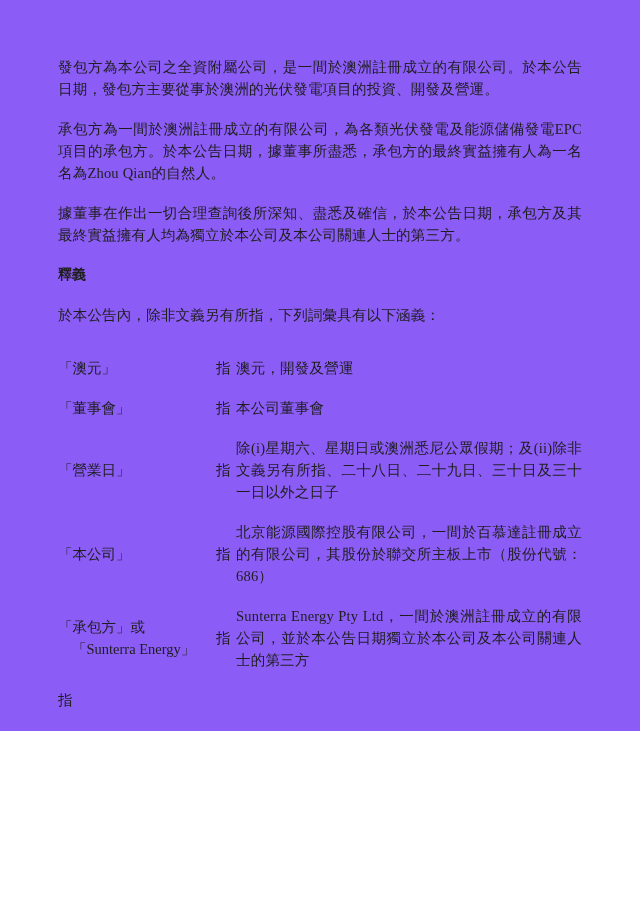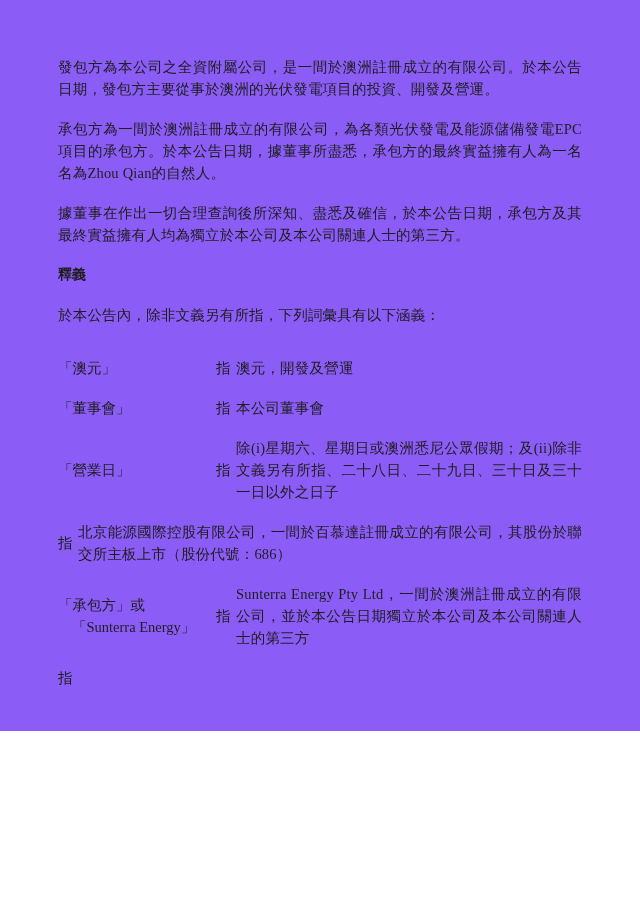--- a/index.html
+++ b/index.html
@@ -107,20 +107,21 @@
       <div class="def-text">本公司董事會</div>
     </div>
 
     <div class="def-row">
       <div class="def-term">「營業日」</div>
       <div class="def-pointer">指</div>
       <div class="def-text">除(i)星期六、星期日或澳洲悉尼公眾假期；及(ii)除非文義另有所指、二十八日、二十九日、三十日及三十一日以外之日子</div>
     </div>
 
     <div class="def-row">
+      <div class="def-term">「本公司」</div>
       <div class="def-pointer">指</div>
       <div class="def-text">北京能源國際控股有限公司，一間於百慕達註冊成立的有限公司，其股份於聯交所主板上市（股份代號：686）</div>
     </div>
 
     <div class="def-row">
       <div class="def-term">
         <div class="term-line1">「承包方」或</div>
         <div class="term-line2">「Sunterra Energy」</div>
       </div>
       <div class="def-pointer">指</div>

